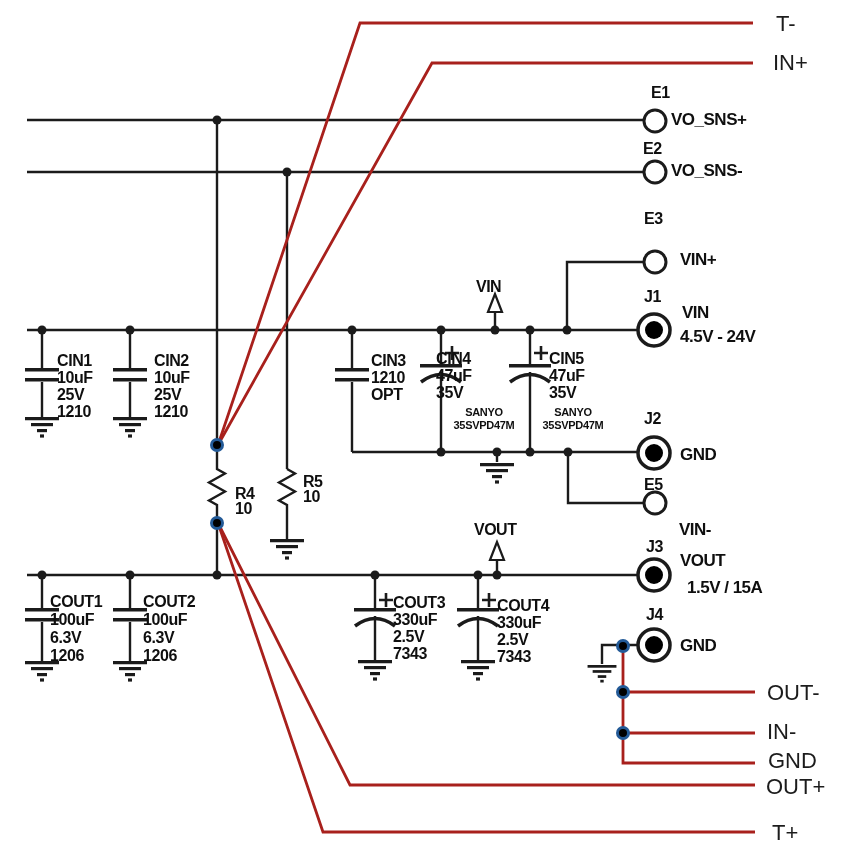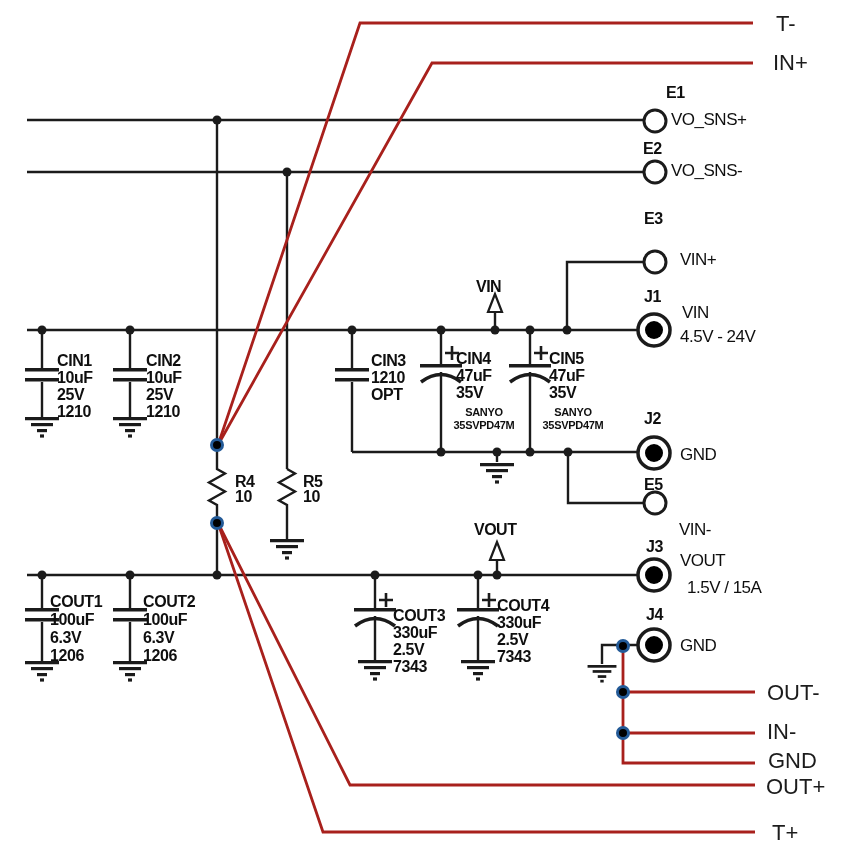--- a/index.html
+++ b/index.html
@@ -6,21 +6,21 @@
     --wire:#1b1b1b;
     --signal:#a8201c;
     --node-ring:#235a97;
   }
   html,body{margin:0;padding:0;background:#fff;}
   #stage{position:relative;width:850px;height:854px;background:#ffffff;overflow:hidden;
          font-family:"Liberation Sans",sans-serif;color:#0f0f0f;}
   #stage svg{position:absolute;left:0;top:0;}
   .lbl{position:absolute;white-space:nowrap;}
   .ref{font-weight:bold;font-size:16px;letter-spacing:-0.5px;}
-  .cname{font-weight:normal;font-size:17px;letter-spacing:-0.5px;text-align:center;}
+  .cname{font-weight:bold;font-size:17px;letter-spacing:-0.5px;text-align:center;}
   .netflag{font-weight:bold;font-size:16px;letter-spacing:-0.5px;}
   .cap{font-weight:bold;font-size:16px;line-height:17px;letter-spacing:-0.4px;display:flex;flex-direction:column;}
   .mfr{font-weight:bold;font-size:11px;line-height:13px;letter-spacing:-0.3px;width:76px;text-align:center;display:flex;flex-direction:column;}
   .res{font-weight:bold;font-size:16px;line-height:15px;letter-spacing:-0.5px;display:flex;flex-direction:column;}
   .sig{font-size:22px;color:#1c1c1c;}
   
   .w{stroke:var(--wire);stroke-width:2.4;fill:none;}
   .p{stroke:var(--wire);stroke-width:3.5;fill:none;}
   .pl{stroke:var(--wire);stroke-width:2.6;fill:none;}
   .gndl{stroke:var(--wire);stroke-width:3.2;fill:none;}
@@ -211,21 +211,21 @@
   </svg>
 
   <div class="lbl sig" style="left:776px;top:11px">T-</div>
   <div class="lbl sig" style="left:773px;top:50px">IN+</div>
   <div class="lbl sig" style="left:767px;top:680px">OUT-</div>
   <div class="lbl sig" style="left:767px;top:719px">IN-</div>
   <div class="lbl sig" style="left:768px;top:748px">GND</div>
   <div class="lbl sig" style="left:766px;top:774px">OUT+</div>
   <div class="lbl sig" style="left:772px;top:820px">T+</div>
 
-  <div class="lbl ref" style="left:666px;top:84px">E1</div>
+  <div class="lbl ref" style="left:651px;top:84px">E1</div>
   <div class="lbl cname" style="left:671px;top:110px">VO_SNS+</div>
   <div class="lbl ref" style="left:643px;top:140px">E2</div>
   <div class="lbl cname" style="left:671px;top:161px">VO_SNS-</div>
   <div class="lbl ref" style="left:644px;top:210px">E3</div>
   <div class="lbl cname" style="left:680px;top:250px">VIN+</div>
   <div class="lbl ref" style="left:644px;top:288px">J1</div>
   <div class="lbl cname" style="left:682px;top:303px">VIN</div>
   <div class="lbl cname" style="left:680px;top:327px">4.5V - 24V</div>
   <div class="lbl ref" style="left:644px;top:410px">J2</div>
   <div class="lbl cname" style="left:680px;top:445px">GND</div>
@@ -239,32 +239,32 @@
 
   <div class="lbl netflag" style="left:476px;top:278px">VIN</div>
   <div class="lbl netflag" style="left:474px;top:521px">VOUT</div>
 
   <div class="lbl cap" style="left:57px;top:352px">
     <span>CIN1</span>
       <span>10uF</span>
       <span>25V</span>
       <span>1210</span>
   </div>
-  <div class="lbl cap" style="left:146px;top:352px">
+  <div class="lbl cap" style="left:154px;top:352px">
     <span>CIN2</span>
       <span>10uF</span>
       <span>25V</span>
       <span>1210</span>
   </div>
   <div class="lbl cap" style="left:371px;top:352px">
     <span>CIN3</span>
       <span>1210</span>
       <span>OPT</span>
   </div>
-  <div class="lbl cap" style="left:456px;top:350px">
+  <div class="lbl cap" style="left:436px;top:350px">
     <span>CIN4</span>
       <span>47uF</span>
       <span>35V</span>
   </div>
   <div class="lbl mfr" style="left:446px;top:406px">
     <span>SANYO</span>
       <span>35SVPD47M</span>
   </div>
   <div class="lbl cap" style="left:549px;top:350px">
     <span>CIN5</span>
@@ -280,34 +280,34 @@
       <span>100uF</span>
       <span>6.3V</span>
       <span>1206</span>
   </div>
   <div class="lbl cap" style="left:143px;top:593px;line-height:18px">
     <span>COUT2</span>
       <span>100uF</span>
       <span>6.3V</span>
       <span>1206</span>
   </div>
-  <div class="lbl cap" style="left:393px;top:607px">
+  <div class="lbl cap" style="left:393px;top:594px">
     <span>COUT3</span>
       <span>330uF</span>
       <span>2.5V</span>
       <span>7343</span>
   </div>
   <div class="lbl cap" style="left:497px;top:597px">
     <span>COUT4</span>
       <span>330uF</span>
       <span>2.5V</span>
       <span>7343</span>
   </div>
 
-  <div class="lbl res" style="left:235px;top:474px">
+  <div class="lbl res" style="left:235px;top:486px">
     <span>R4</span>
       <span>10</span>
   </div>
   <div class="lbl res" style="left:303px;top:474px">
     <span>R5</span>
       <span>10</span>
   </div>
 
 </div>
 

